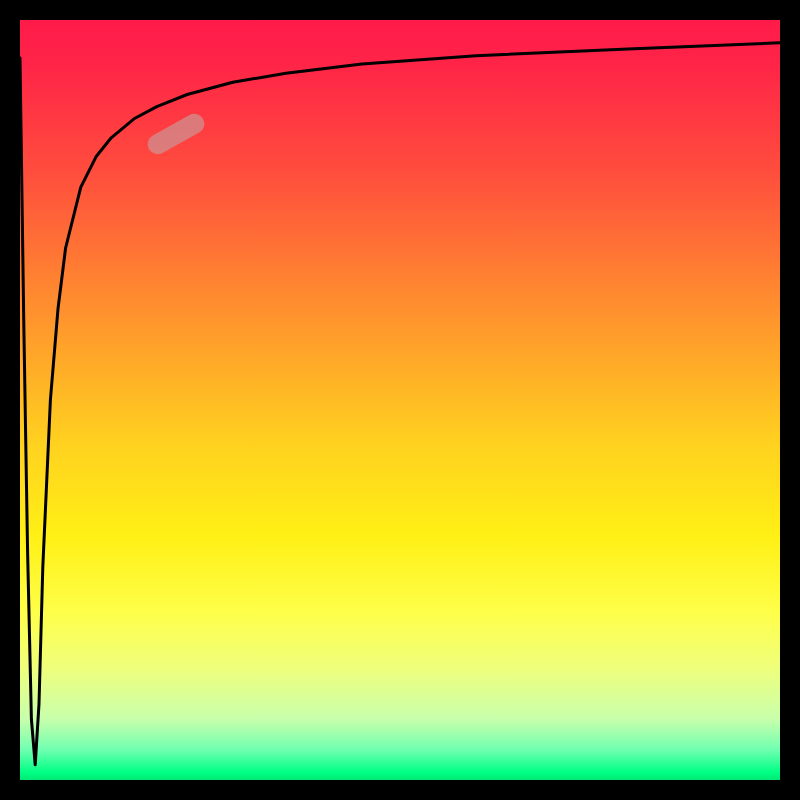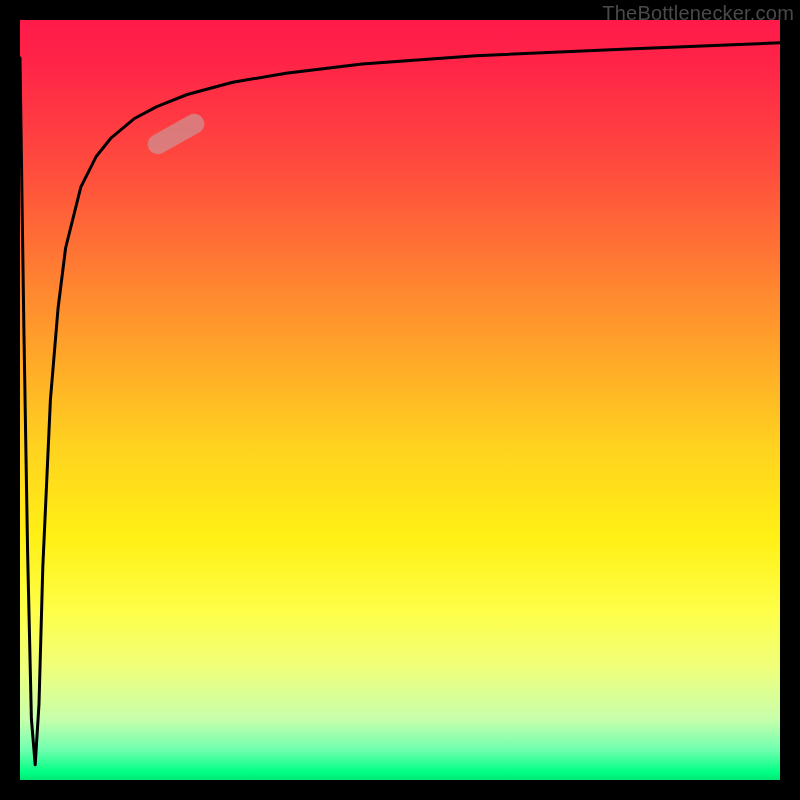--- a/index.html
+++ b/index.html
@@ -56,20 +56,19 @@
     background: rgba(210,140,140,0.78);
     border-radius: 10px;
     transform: rotate(-29deg);
     z-index: 4;
   }
 </style>
 </head>
 <body>
 
 <div class="chart-frame">
-  <div class="watermark">TheBottlenecker.com</div>
   <div class="plot-area">
     <svg class="curve" viewBox="0 0 760 760" preserveAspectRatio="none">
       <path d="M0.0 38.0 L3.8 304.0 L7.6 532.0 L11.4 699.2 L15.2 744.8 L19.0 684.0 L22.8 547.2 L30.4 380.0 L38.0 288.8 L45.6 228.0 L60.8 167.2 L76.0 136.8 L91.2 117.8 L114.0 98.8 L136.8 86.6 L167.2 74.5 L212.8 62.3 L266.0 53.2 L342.0 44.1 L456.0 35.7 L608.0 28.9 L760.0 22.8" fill="none" stroke="#000" stroke-width="3" stroke-linecap="round" stroke-linejoin="round"></path>
     </svg>
     <div class="marker" style="left: 124.8px; top: 104px;"></div>
   </div>
 </div>
 
 </body></html>

